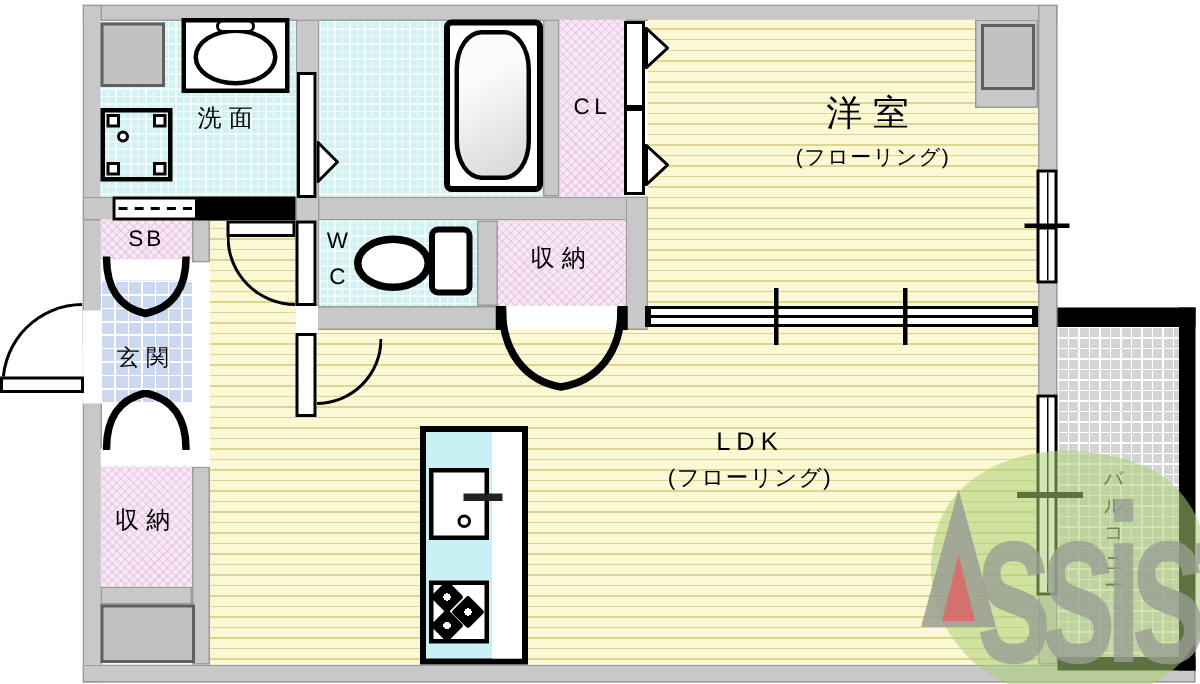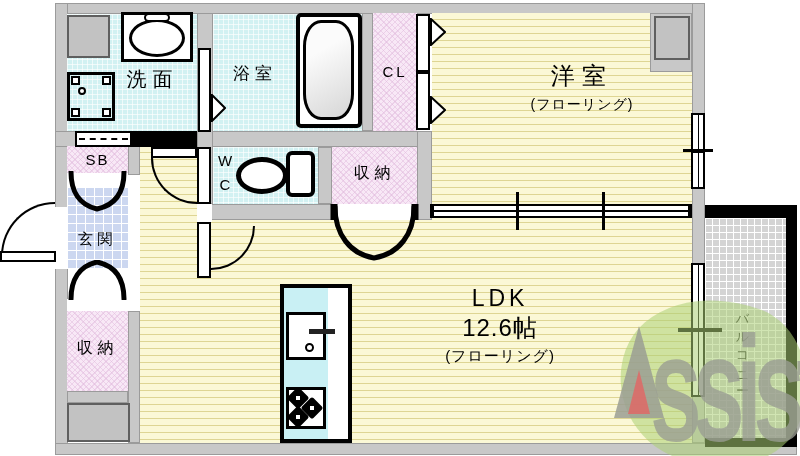--- a/index.html
+++ b/index.html
@@ -166,40 +166,38 @@
       <div style="position:absolute;left:20px;top:14px;width:26px;height:5px;background:#222"></div>
       <div style="position:absolute;left:16px;top:28px;width:9px;height:9px;border:2px solid #000;border-radius:50%;box-sizing:border-box"></div>
     </div>
     <div style="position:absolute;left:2px;top:99px;width:40px;height:42px;background:#fff;border:3px solid #000;box-sizing:border-box">
       <div class="burner" style="left:1px;top:0px"></div>
       <div class="burner" style="left:15px;top:10px"></div>
       <div class="burner" style="left:1px;top:19px"></div>
     </div>
   </div>
 
-  <div class="label jp" style="left:105px;top:68px;width:95px;font-size:20px;line-height:23px">
+  <div class="label jp" style="left:105px;top:68px;width:95px;font-size:16px;line-height:23px">
     <div>洗面</div>
   </div>
-  <div class="label jp" style="left:200px;top:64px;width:110px;font-size:17px">浴室</div>
   <div class="label" style="left:373px;top:63px;width:44px;font-size:15px;letter-spacing:3px">CL</div>
   <div class="label" style="left:432px;top:62px;width:300px">
     <div class="jp" style="font-size:24px">洋室</div>
     <div style="font-size:14px;letter-spacing:1px;margin-top:6px">(フローリング)</div>
   </div>
   <div class="label" style="left:67px;top:151px;width:61px;font-size:15px;letter-spacing:2px">SB</div>
   <div class="label" style="left:214px;top:149px;width:22px;font-size:15px;line-height:24px">
     <div>W</div>
     <div>C</div>
   </div>
   <div class="label jp" style="left:332px;top:164px;width:85px;font-size:16px">収納</div>
   <div class="label jp" style="left:67px;top:230px;width:61px;font-size:15px">玄関</div>
   <div class="label jp" style="left:67px;top:339px;width:61px;font-size:16px">収納</div>
   <div class="label" style="left:370px;top:285px;width:260px">
-    <div style="font-size:23px;letter-spacing:4px">LDK</div>
-    <div style="font-size:24px;letter-spacing:1px;margin-top:3px">12.6帖</div>
+    <div style="font-size:17px;letter-spacing:4px">LDK</div>
     <div style="font-size:15px;letter-spacing:1px;margin-top:5px">(フローリング)</div>
   </div>
   <div class="label" style="left:734px;top:274px;height:145px;writing-mode:vertical-rl;font-size:13px;letter-spacing:5px;color:#222">バルコニー</div>
 
   <div class="abs leaf" style="left:620px;top:298px;width:188px;height:168px"></div>
   <div class="abs tri" style="left:614px;top:326px;border-left:25px solid transparent;border-right:25px solid transparent;border-bottom:92px solid var(--logo_gray,#9a9d93);opacity:.85"></div>
   <div class="abs tri" style="left:628px;top:370px;border-left:11px solid transparent;border-right:11px solid transparent;border-bottom:44px solid var(--logo_red,#db6b68);opacity:.9"></div>
   <div class="abs" style="left:650px;top:322px;font-size:150px;font-weight:bold;line-height:.9;color:var(--logo_gray,#9a9d93);letter-spacing:-14px;transform:scaleX(.62);transform-origin:left top;opacity:.78">ssist</div>
 
 </div>

